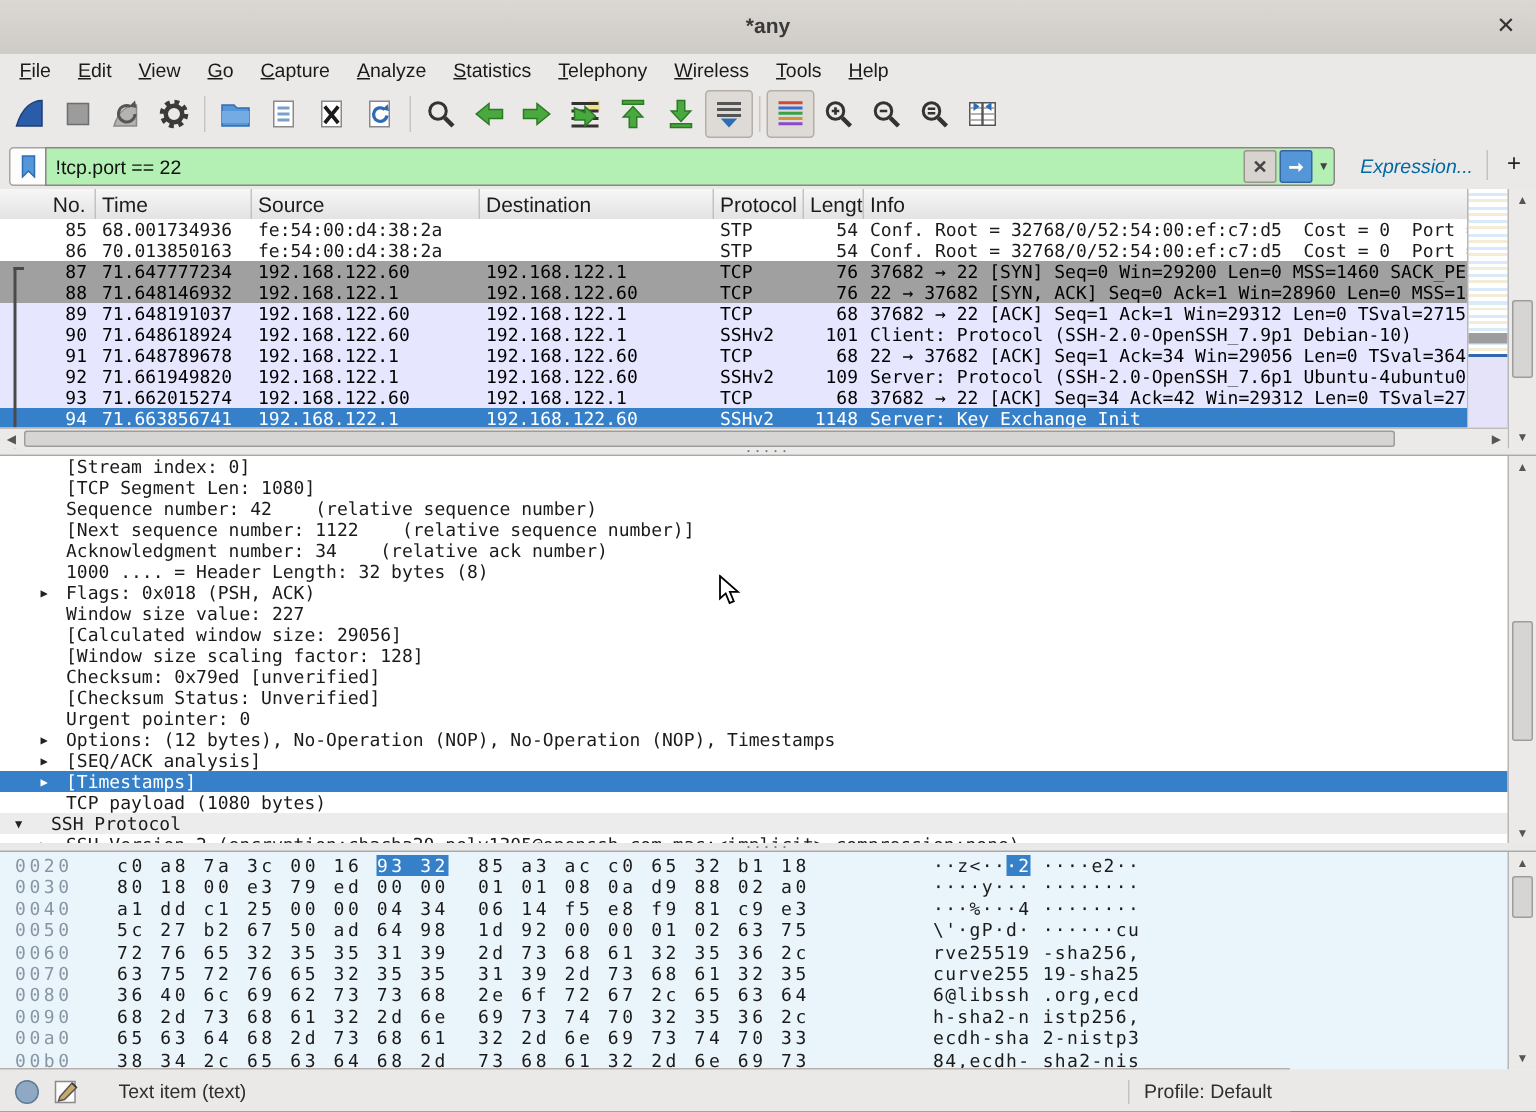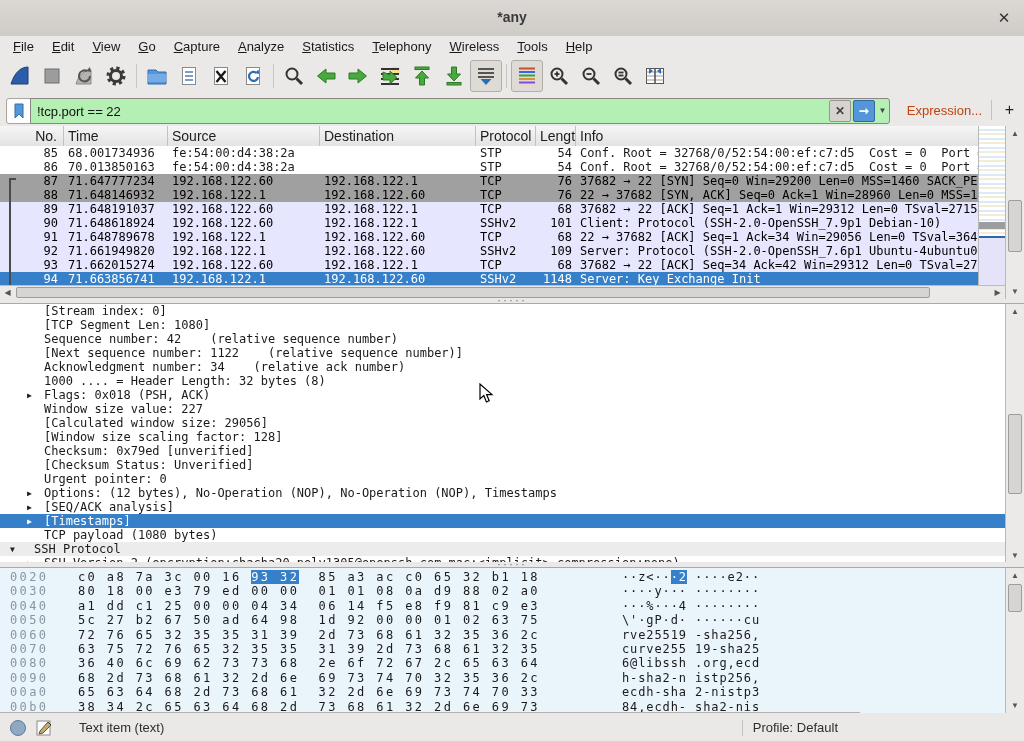--- a/index.html
+++ b/index.html
@@ -24,21 +24,21 @@
   .tsep{width:1px;height:24px;background:#c9c5c1;margin:0 4px;}
   
   #filterbar{left:0;top:94px;width:1024px;height:32px;background:#ebe9e7;border-bottom:1px solid #b5b1ad;}
   #bm-btn{position:absolute;left:6px;top:4px;width:24px;height:24px;background:#fdfdfd;border:1px solid #a8a4a0;border-radius:3px 0 0 3px;display:flex;align-items:center;justify-content:center;}
   #filter-field{position:absolute;left:30px;top:4px;width:858px;height:24px;border:1px solid #8a8682;border-radius:0 3px 3px 0;display:flex;background:#b4efb4;}
   #filter-input{flex:1;border:none;outline:none;background:transparent;font-family:"Liberation Sans",sans-serif;font-size:13px;padding:0 6px;color:#111;}
   .fbtn{width:20px;height:20px;margin:1px 1px;border-radius:2px;display:flex;align-items:center;justify-content:center;font-size:12px;}
   #clear-btn{background:#d7d3cf;border:1px solid #9a968f;color:#444;font-weight:bold;}
   #apply-btn{background:#5596d8;border:1px solid #34679f;color:#fff;font-weight:bold;}
   #filter-dd{width:13px;height:22px;display:flex;align-items:center;justify-content:center;font-size:8px;color:#444;}
-  #expr{position:absolute;right:42px;top:9px;font-size:13px;color:#c2410c;}
+  #expr{position:absolute;right:42px;top:9px;font-size:13px;color:#0369a1;font-style:italic;}
   #fsep{position:absolute;right:32px;top:6px;width:1px;height:20px;background:#c5c1bd;}
   #add-btn{position:absolute;right:10px;top:7px;font-size:16px;color:#222;}
   
   #plist{left:0;top:126px;width:1024px;height:173px;background:#fff;}
   #phead{position:absolute;left:0;top:0;width:1005px;height:20px;background:linear-gradient(#f6f6f6,#e3e3e3);
          border-bottom:1px solid #a9a9a9;display:flex;font-size:14px;color:#1c1c1c;}
   .hc{border-right:1px solid #c2c2c2;padding:2px 0 0 4px;overflow:hidden;white-space:nowrap;box-sizing:border-box;flex:none;}
   .prow{position:absolute;left:0;width:978px;height:14px;display:flex;font-family:"DejaVu Sans Mono",monospace;
         font-size:12px;line-height:14px;white-space:pre;overflow:hidden;}
   .pc{flex:none;overflow:hidden;box-sizing:border-box;}
@@ -376,21 +376,21 @@
   <div class="abs" id="statusbar">
     <div id="expert-dot"></div>
     <svg style="margin-left:10px;" width="17" height="17">
         <rect x="1" y="2" width="13" height="14" fill="#fdfdfd" stroke="#8a8a8a"></rect>
         <path d="M4 12 L12 3 L15 6 L7 14 L3 15 z" fill="#c9a96a" stroke="#555"></path>
         <path d="M12 3 L15 6" stroke="#333"></path>
       </svg>
     <span id="status-left-text">Text item (text)</span>
     <div id="status-right">
       <span class="ssep"></span>
-      <span style="margin-right:22px;">Profile: Default</span>
+      <span style="margin-right:12px;">Profile: Default</span>
     </div>
   </div>
 
   <svg id="cursor" class="abs" style="left:479px;top:383px;" width="15" height="21" viewBox="0 0 15 21">
     <path d="M1 1 L1 16 L4.8 12.6 L7.4 19 L10.2 17.8 L7.6 11.6 L13 11.6 Z" fill="#ffffff" stroke="#000000" stroke-width="1.2"></path>
   </svg>
 
 </div>
 
 </body></html>

